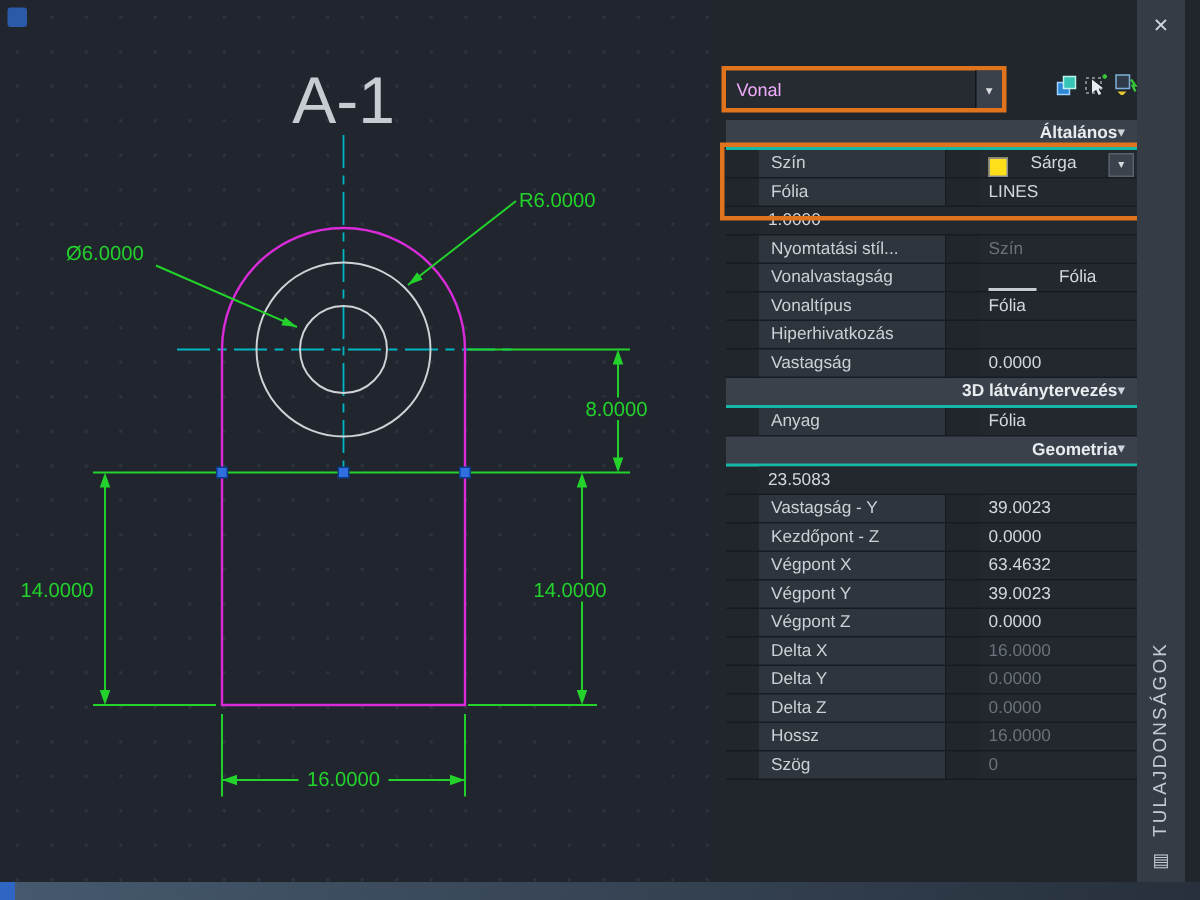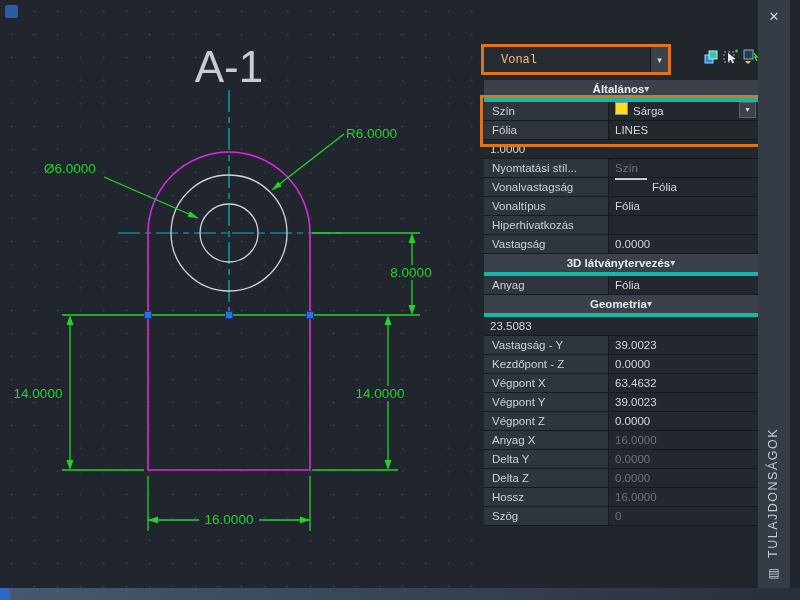--- a/index.html
+++ b/index.html
@@ -29,36 +29,36 @@
   .bottom-bar{position:absolute;left:0;bottom:0;width:800px;height:12px;
     background:linear-gradient(to right,#46596e,#27303c);}
   .bottom-chip{position:absolute;left:0;bottom:0;width:10px;height:12px;background:#2f66c4;}
   
   .panel{position:absolute;left:478px;top:0;width:322px;height:588px;background:#21252c;}
   .selector-wrap{
     position:absolute;left:3px;top:44px;width:184px;height:25px;
     border:3px solid var(--highlight-orange,#e0741c);background:#262b32;
   }
   .selector{display:flex;align-items:center;height:25px;}
-  .selector .txt{flex:1;padding-left:17px;font-size:12px;color:#fdba74;font-family:Liberation Mono, monospace;}
+  .selector .txt{flex:1;padding-left:7px;font-size:12px;color:#f0abfc;}
   .selector .dd{width:17px;height:25px;background:#3a414b;border-left:1px solid #11141a;
     display:flex;align-items:center;justify-content:center;color:#d6dade;font-size:9px;}
   .tool-icons{position:absolute;left:224px;top:48px;display:flex;gap:3px;}
   .tool-btn{width:17px;height:17px;display:flex;align-items:center;justify-content:center;}
   .props{position:absolute;left:6px;top:80px;width:274px;}
   .sec{
-    height:18px;line-height:18px;border-bottom:4px solid #14b8a6;background:#3a414a;
+    height:18px;line-height:18px;border-bottom:2px solid #14b8a6;background:#3a414a;
     color:#e9ecef;font-size:11.5px;font-weight:bold;display:flex;
-    justify-content:center;padding:0 8px;
+    justify-content:flex-end;padding:0 8px;
   }
   .sec .caret{font-weight:normal;color:#cfd4d9;font-size:10px;}
   .prow{display:flex;height:18px;border-bottom:1px solid #171b21;font-size:11.5px;}
-  .cell{line-height:18px;white-space:nowrap;overflow:hidden;}
+  .cell{line-height:18px;white-space:nowrap;overflow:hidden;margin-left:22px;}
   .lbl{width:116px;background:#2f353d;color:#ccd1d7;padding-left:8px;border-right:1px solid #171b21;}
-  .val{flex:1;background:#23272e;color:#d4d8dc;padding-left:6px;display:flex;align-items:flex-start;gap:5px;}
+  .val{flex:1;background:#23272e;color:#d4d8dc;padding-left:6px;display:flex;align-items:flex-end;gap:15px;}
   .val.gray{color:#6b727b;}
   .swatch{width:11px;height:11px;background:var(--swatch-yellow,#ffdf1a);border:1px solid #8a8f96;flex:0 0 auto;}
   .mini-dd{margin-left:auto;margin-right:2px;width:15px;height:14px;background:#3b424b;
     border:1px solid #586069;color:#d8dce0;font-size:8px;display:flex;align-items:center;justify-content:center;flex:0 0 auto;}
   .lt-dashdot{width:46px;height:2px;flex:0 0 auto;
     background:repeating-linear-gradient(to right,#c8ccd1 0 8px,transparent 8px 11px,#c8ccd1 11px 13px,transparent 13px 16px);}
   .lt-solid{width:32px;height:2px;background:#c8ccd1;flex:0 0 auto;}
   .hl-box{position:absolute;border:3px solid var(--highlight-orange,#e0741c);pointer-events:none;}
   .hl-rows{left:2px;top:95px;width:280px;height:46px;}
   
@@ -259,21 +259,21 @@
     </div>
     <div class="prow">
       <div class="cell lbl">Végpont Y</div>
       <div class="cell val">39.0023</div>
     </div>
     <div class="prow">
       <div class="cell lbl">Végpont Z</div>
       <div class="cell val">0.0000</div>
     </div>
     <div class="prow">
-      <div class="cell lbl">Anyag X</div>
+      <div class="cell lbl">Delta X</div>
       <div class="cell val gray">16.0000</div>
     </div>
     <div class="prow">
       <div class="cell lbl">Delta Y</div>
       <div class="cell val gray">0.0000</div>
     </div>
     <div class="prow">
       <div class="cell lbl">Delta Z</div>
       <div class="cell val gray">0.0000</div>
     </div>

